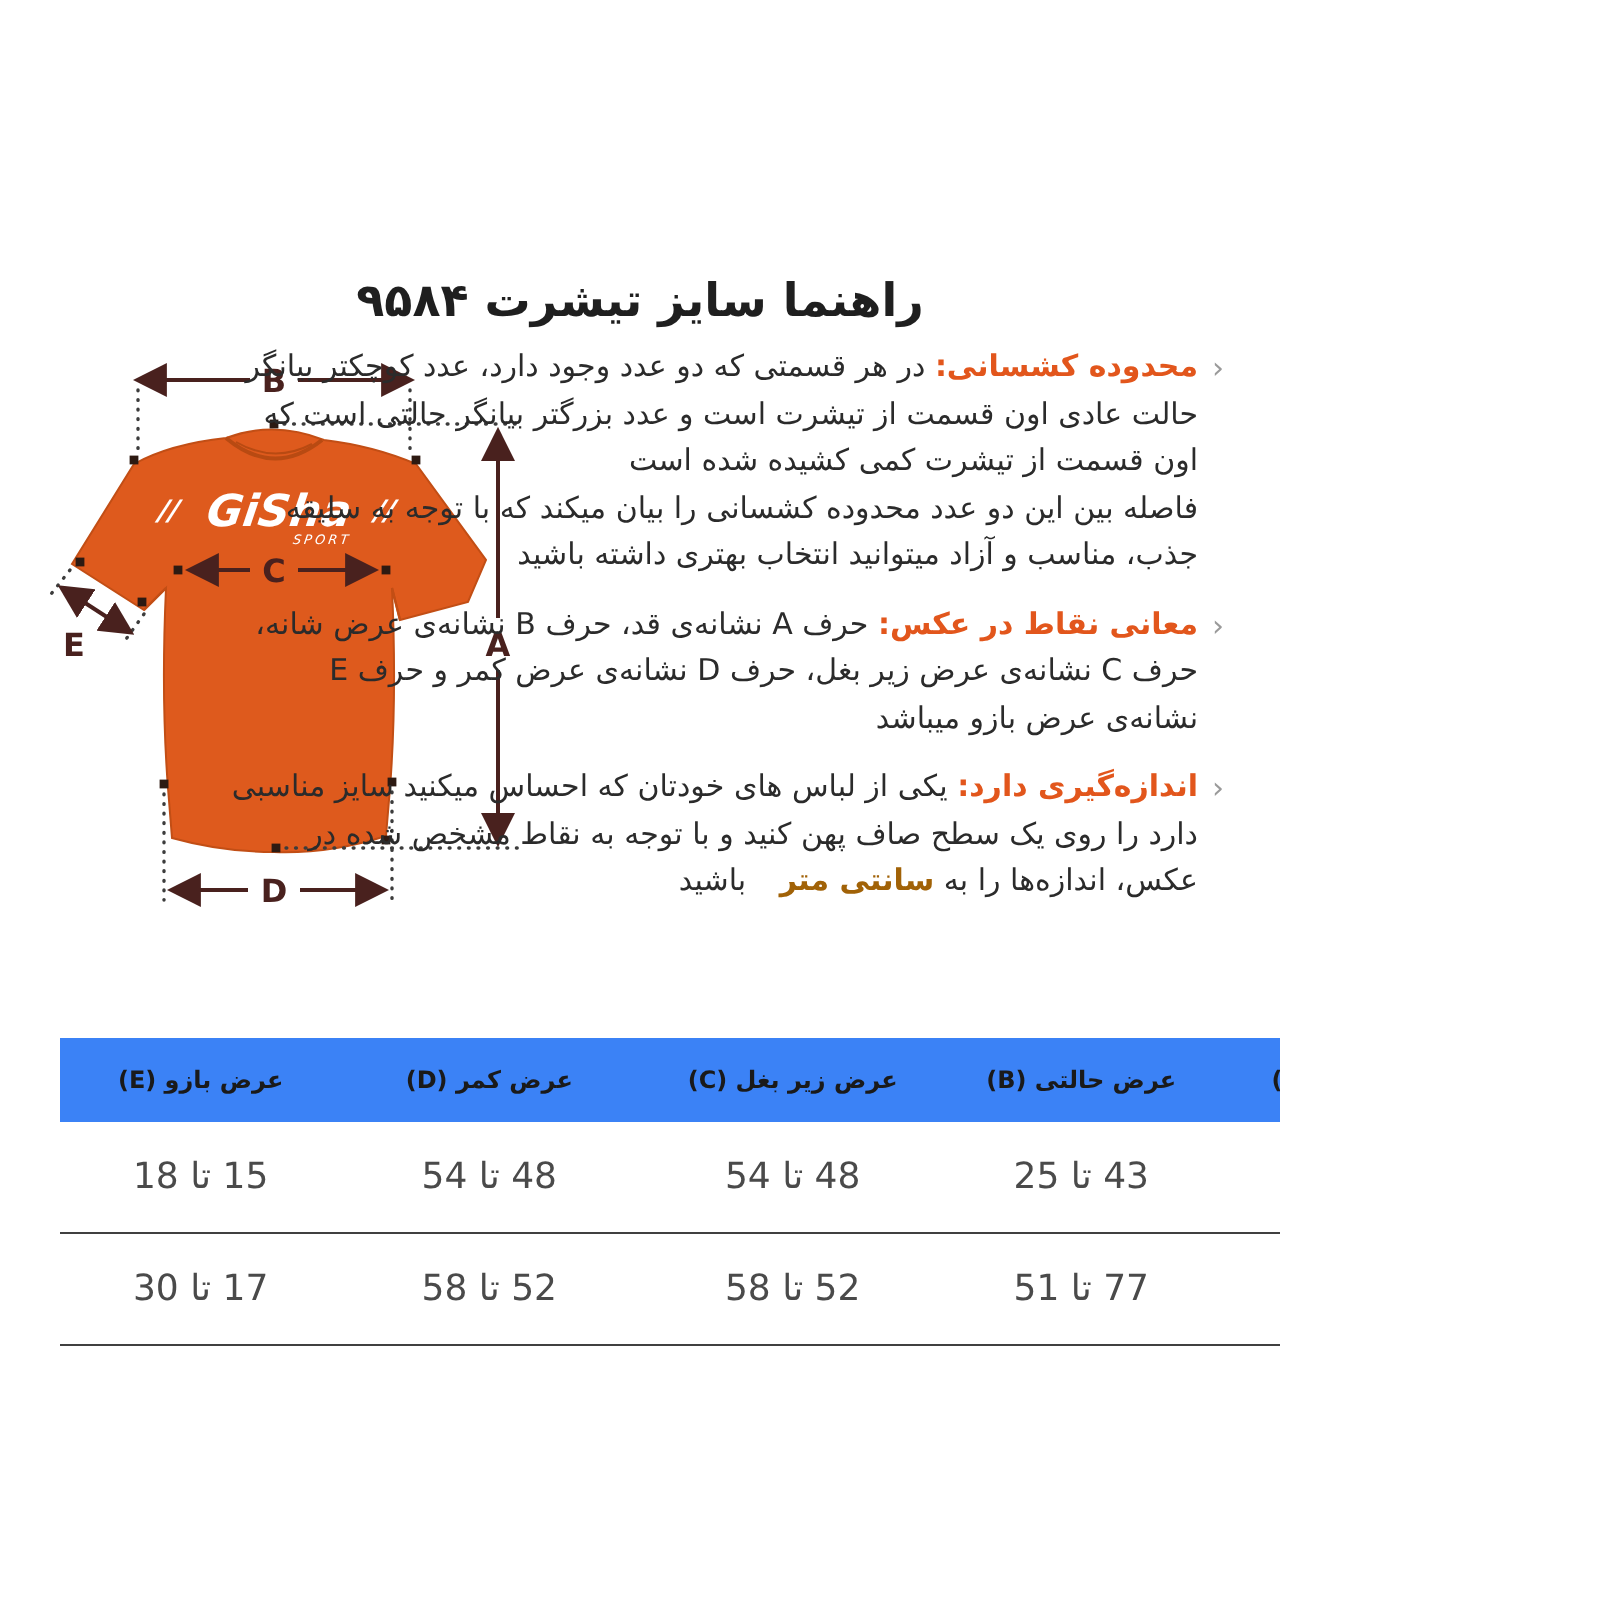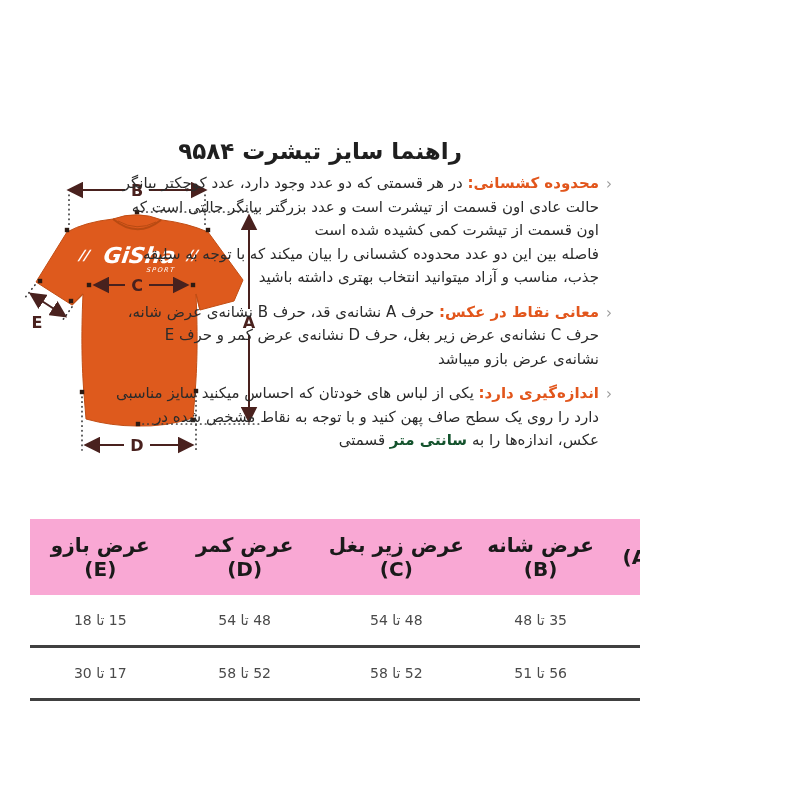--- a/index.html
+++ b/index.html
@@ -24,33 +24,33 @@
   .bullet{
     flex:0 0 auto;color:#9a9a9a;font-size:15px;line-height:23px;
     padding-top:1px;
   }
   .section p{
     margin:0;font-size:15px;line-height:23.5px;color:#2b2b2b;
     text-align:right;
   }
   .label{color:#e2561c;font-weight:bold;}
   .block{display:block;}
-  .unit{font-weight:bold;color:#14532d;}
+  .unit{font-weight:bold;color:#a16207;margin-left:12px;}
   
   .size-table{
     position:absolute;top:519px;left:30px;width:740px;
     border-collapse:collapse;direction:rtl;table-layout:fixed;
   }
   .size-table thead th{
-    background:#f9a8d4;font-size:20px;font-weight:bold;color:#1a1a1a;
+    background:#3b82f6;font-size:12px;font-weight:bold;color:#1a1a1a;
     padding:14px 6px;text-align:center;
   }
   .size-table tbody td{
-    font-size:14px;color:#4a4a4a;padding:17px 6px;text-align:center;
-    border-bottom:3px solid #404040;background:#fff;
+    font-size:18px;color:#4a4a4a;padding:17px 6px;text-align:center;
+    border-bottom:1px solid #404040;background:#fff;
   }
   
   .arrow{stroke:#49211e;stroke-width:2;fill:none;}
   .dotline{stroke:#3c3c3c;stroke-width:1.7;fill:none;stroke-dasharray:0.4 4.4;stroke-linecap:round;}
   .dim-letter{font:bold 16px "DejaVu Sans",sans-serif;fill:#49211e;}
 </style>
 </head>
 <body>
 
 <div class="page">
@@ -147,57 +147,57 @@
       <p><span class="label">محدوده کشسانی:</span> <span>در هر قسمتی که دو عدد وجود دارد، عدد کوچکتر بیانگر حالت عادی اون قسمت از تیشرت است و عدد بزرگتر بیانگر حالتی است که اون قسمت از تیشرت کمی کشیده شده است</span><span class="block">فاصله بین این دو عدد محدوده کشسانی را بیان میکند که با توجه به سلیقه جذب، مناسب و آزاد میتوانید انتخاب بهتری داشته باشید</span></p>
     </div>
 
     <div class="section">
       <span class="bullet">‹</span>
       <p><span class="label">معانی نقاط در عکس:</span> <span>حرف A نشانه‌ی قد، حرف B نشانه‌ی عرض شانه، حرف C نشانه‌ی عرض زیر بغل، حرف D نشانه‌ی عرض کمر و حرف E نشانه‌ی عرض بازو میباشد</span></p>
     </div>
 
     <div class="section">
       <span class="bullet">‹</span>
-      <p><span class="label">اندازه‌گیری دارد:</span> <span>یکی از لباس های خودتان که احساس میکنید سایز مناسبی دارد را روی یک سطح صاف پهن کنید و با توجه به نقاط مشخص شده در عکس، اندازه‌ها را به </span><b class="unit">سانتی متر</b><span> قسمتی</span></p>
+      <p><span class="label">اندازه‌گیری دارد:</span> <span>یکی از لباس های خودتان که احساس میکنید سایز مناسبی دارد را روی یک سطح صاف پهن کنید و با توجه به نقاط مشخص شده در عکس، اندازه‌ها را به </span><b class="unit">سانتی متر</b><span> باشید</span></p>
     </div>
 
   </div>
 
   <table class="size-table">
     <colgroup>
       <col style="width:9%">
         <col style="width:13%">
         <col style="width:18%">
       <col style="width:21%">
         <col style="width:20%">
         <col style="width:19%">
     </colgroup>
     <thead>
       <tr>
         <th>حروف</th>
         <th>قد (A)</th>
-        <th>عرض شانه (B)</th>
+        <th>عرض حالتی (B)</th>
         <th>عرض زیر بغل (C)</th>
         <th>عرض کمر (D)</th>
         <th>عرض بازو (E)</th>
       </tr>
     </thead>
     <tbody>
       <tr>
         <td>L</td>
         <td>30</td>
-        <td>35 تا 48</td>
+        <td>43 تا 25</td>
         <td>48 تا 54</td>
         <td>48 تا 54</td>
         <td>15 تا 18</td>
       </tr>
       <tr>
         <td>XL</td>
         <td>30</td>
-        <td>56 تا 51</td>
+        <td>77 تا 51</td>
         <td>52 تا 58</td>
         <td>52 تا 58</td>
         <td>17 تا 30</td>
       </tr>
     </tbody>
   </table>
 
 </div>
 
 </body></html>

